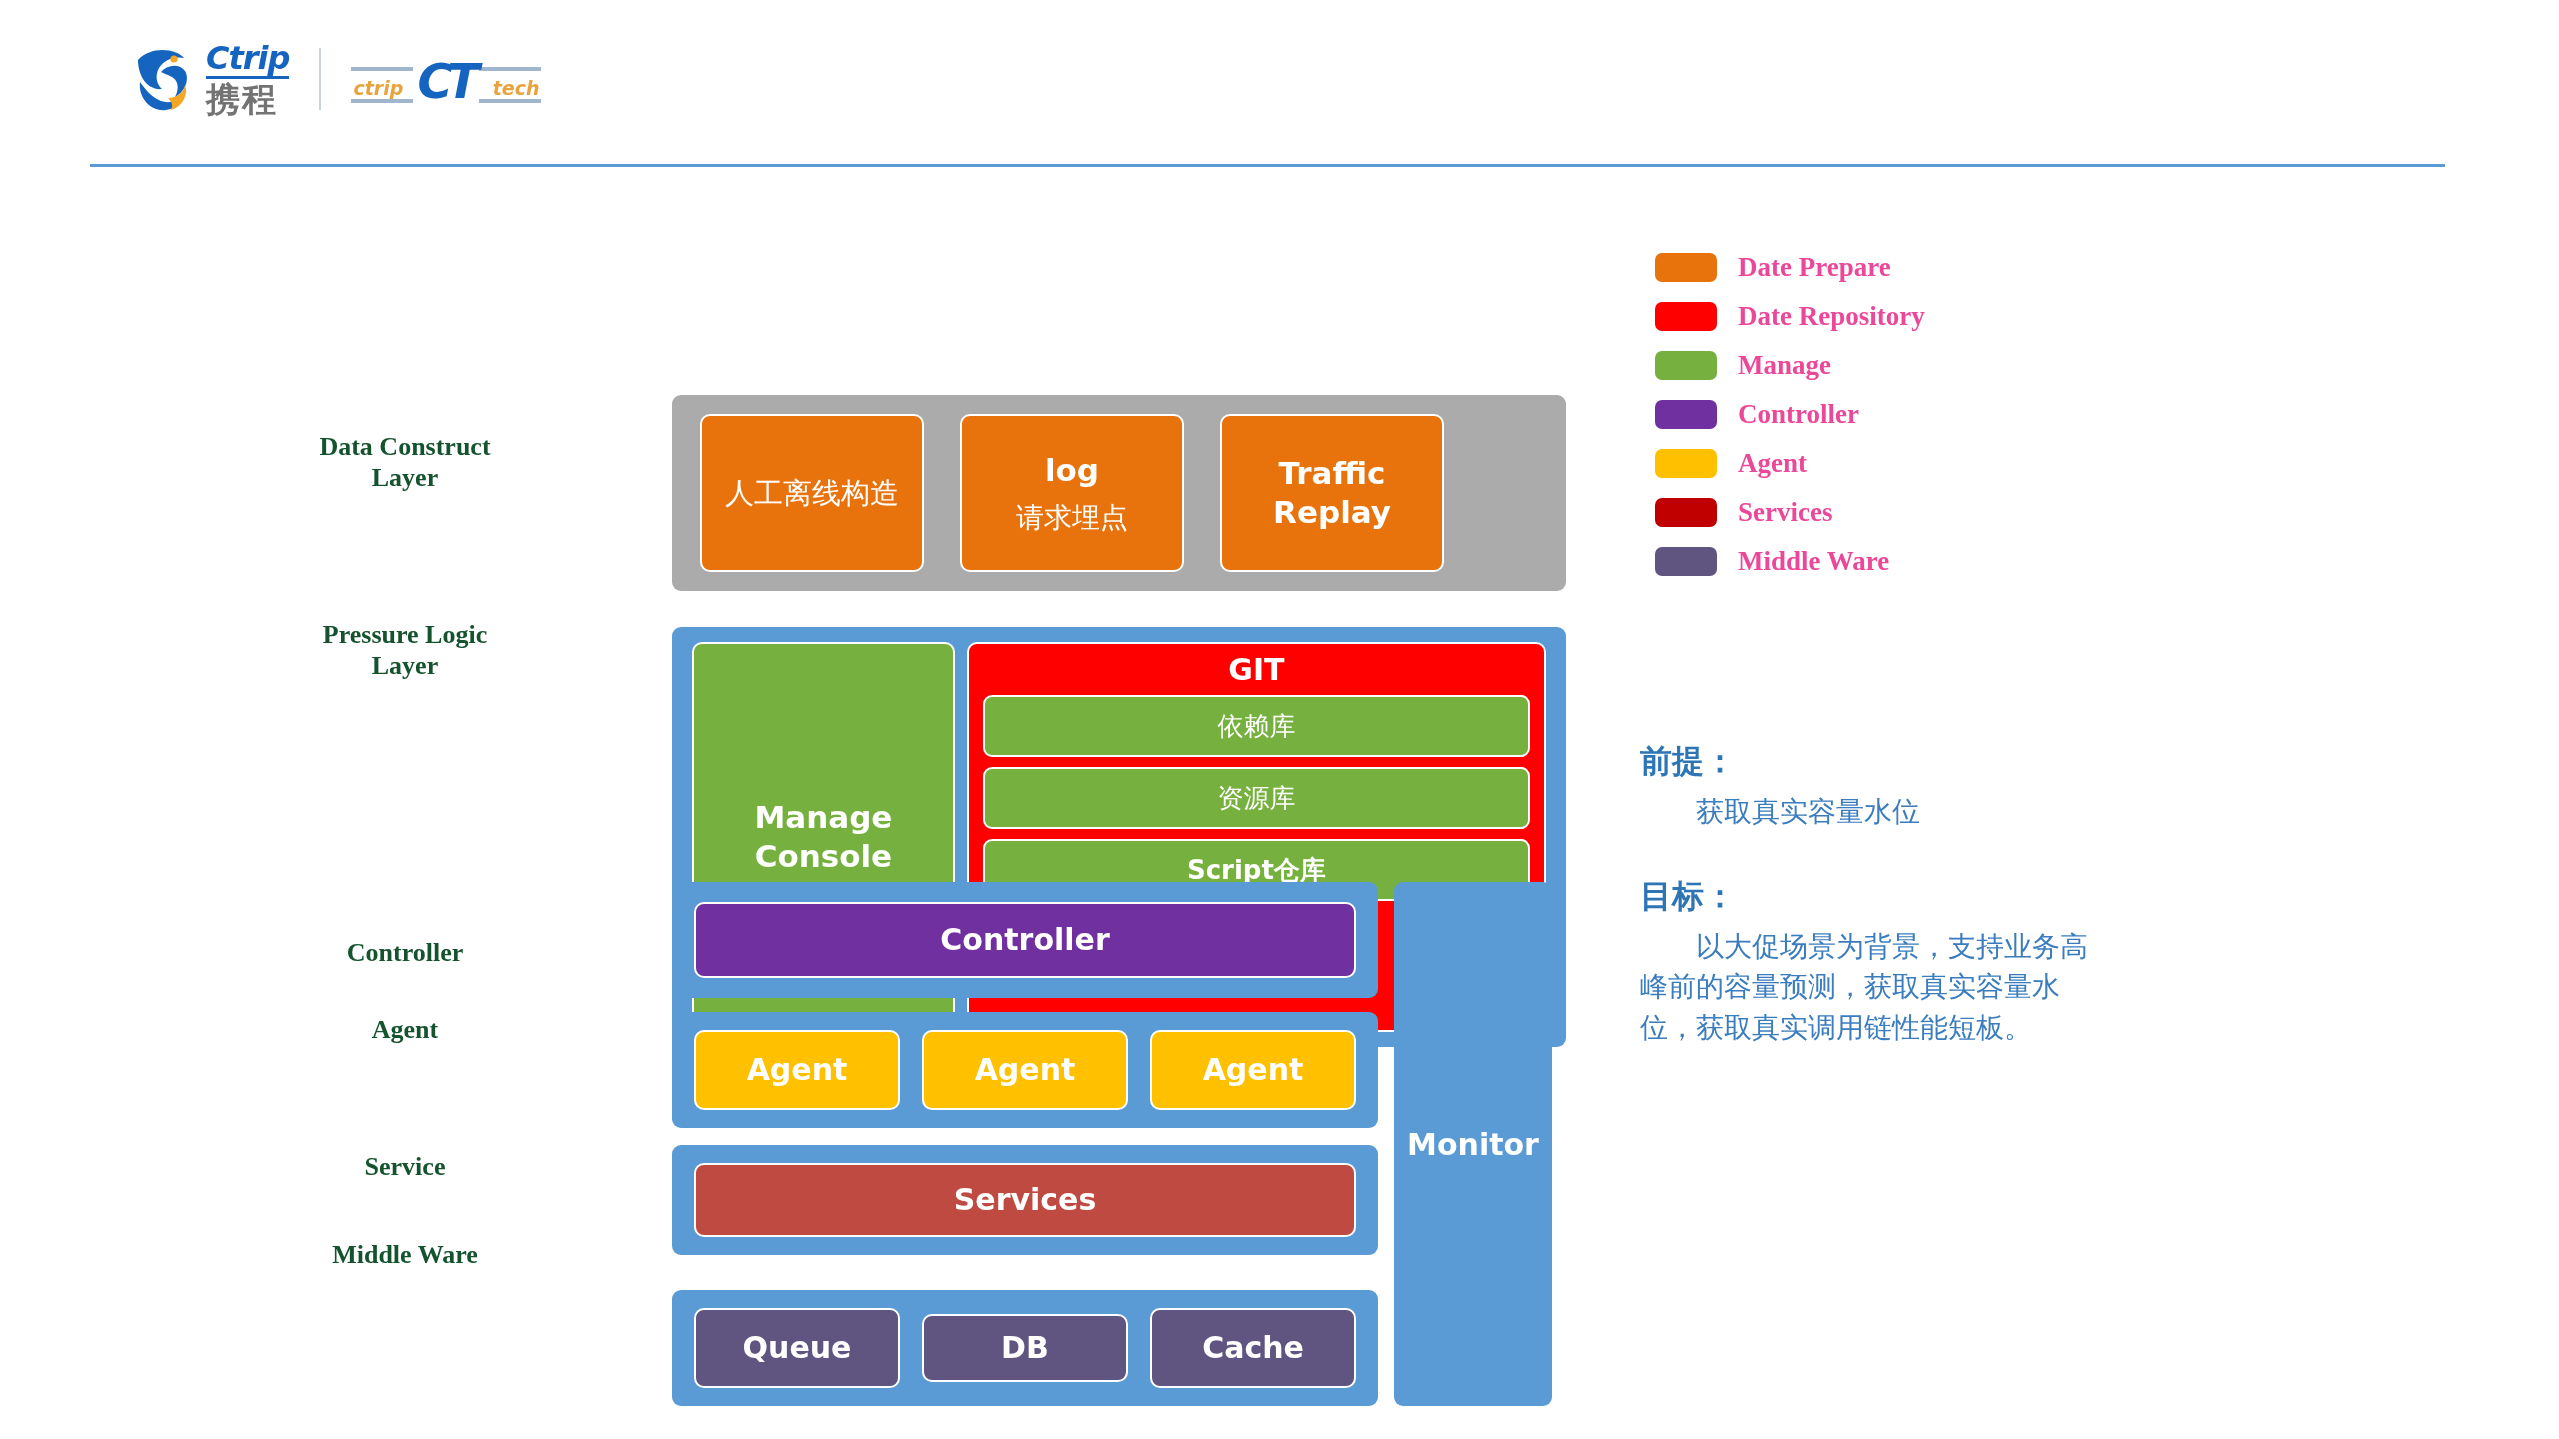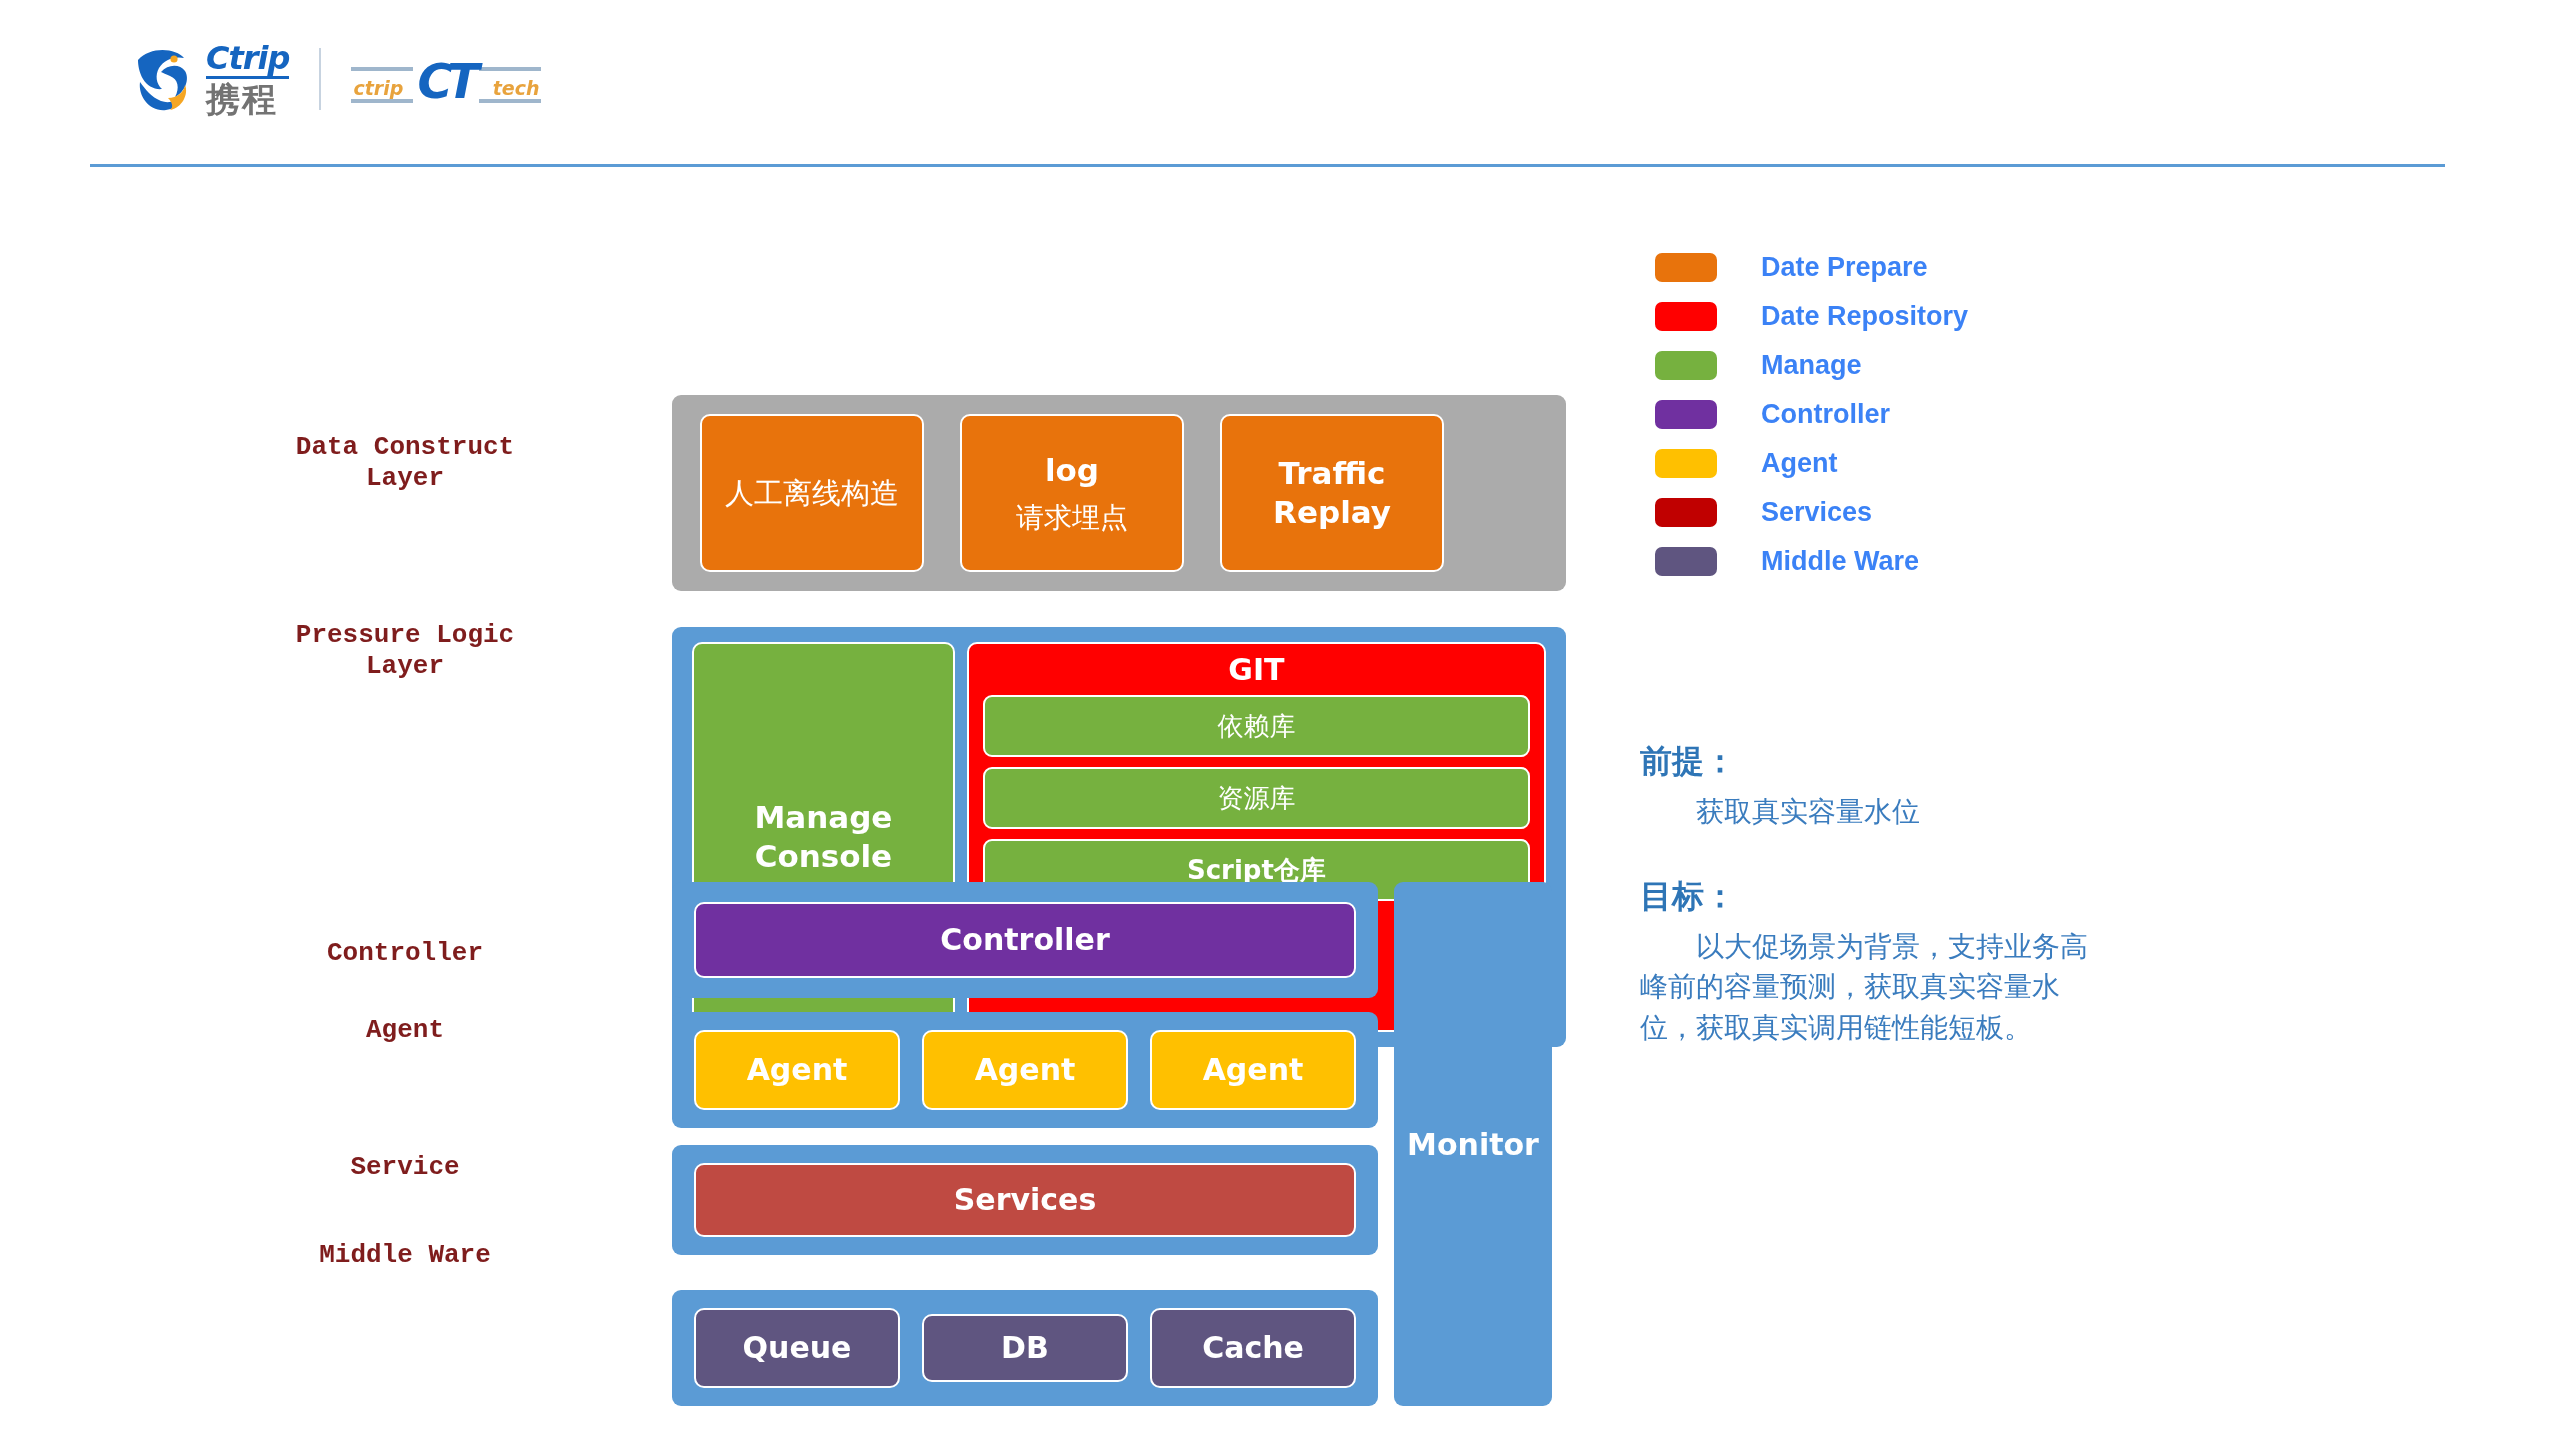--- a/index.html
+++ b/index.html
@@ -51,22 +51,22 @@
   .header-rule {
     position: absolute; left: 90px; top: 164px;
     width: 2355px; height: 3px; background: #5B9BD5;
   }
 
   
   .diagram { position: absolute; left: 0px; top: 190px; width: 1600px; height: 1250px; }
 
   .row-label {
     position: absolute;
-    font-family: Liberation Mono, monospace;
-    font-weight: 700; font-size: 26px; color: #7f1d1d;
+    font-family: Liberation Serif, serif;
+    font-weight: 700; font-size: 26px; color: #14532d;
     text-align: center; line-height: 1.18;
     width: 290px;
   }
 
   .band {
     position: absolute;
     border-radius: 9px;
     display: flex; align-items: center;
   }
   .band.grey { background: #ABABAB; }
@@ -120,23 +120,23 @@
     color: #ffffff; font-family: "DejaVu Sans", sans-serif;
     font-weight: 700; font-size: 30px;
   }
 
   
   .legend { position: absolute; left: 1655px; top: 252px; }
   .legend-row { display: flex; align-items: center; height: 31px; margin-bottom: 18px; }
   .legend-row:last-child { margin-bottom: 0; }
   .swatch { width: 62px; height: 29px; border-radius: 7px; flex: 0 0 auto; }
   .legend-label {
-    margin-left: 44px;
-    font-family: Liberation Sans, sans-serif;
-    font-weight: 700; font-size: 27px; color: #3b82f6;
+    margin-left: 21px;
+    font-family: Liberation Serif, serif;
+    font-weight: 700; font-size: 27px; color: #ec4899;
     white-space: nowrap;
   }
 
   
   .notes { position: absolute; left: 1640px; top: 740px; width: 470px; }
   .note-block { margin-bottom: 42px; }
   .note-block:last-child { margin-bottom: 0; }
   .note-head {
     font-family: "Liberation Sans", sans-serif; font-weight: 700;
     font-size: 32px; color: #2E75B6; margin-bottom: 8px;

